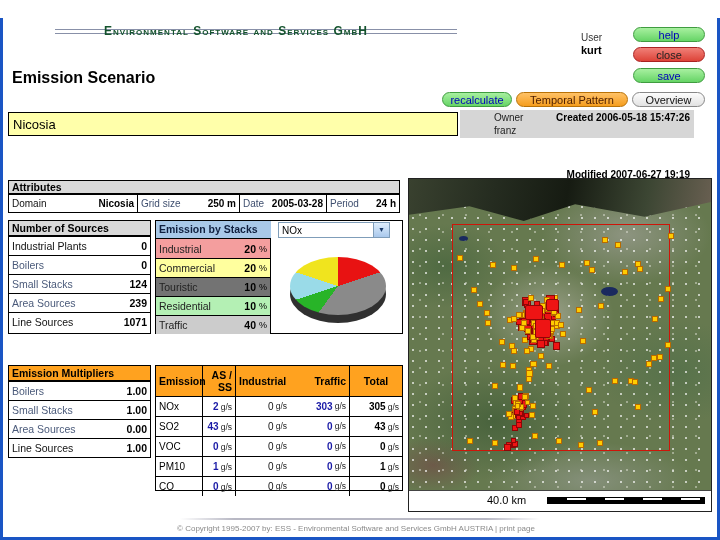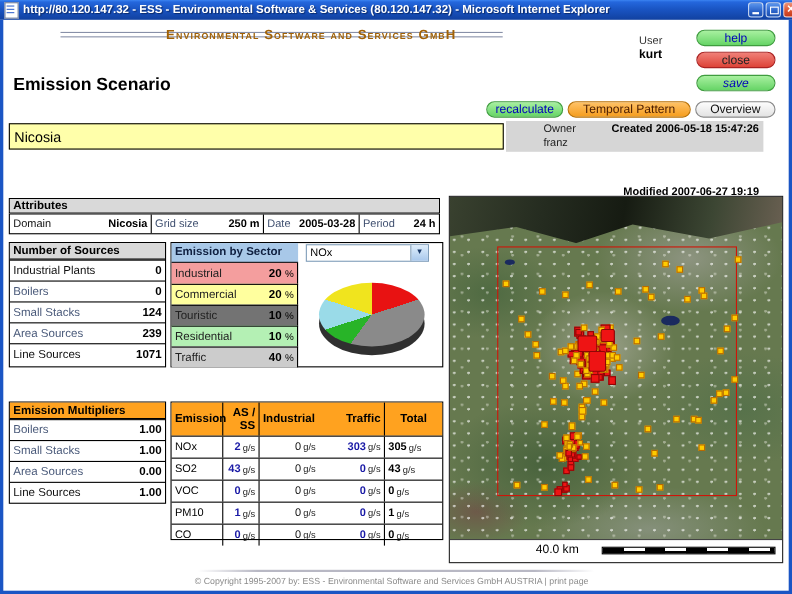--- a/index.html
+++ b/index.html
@@ -21,21 +21,21 @@
   .wb-min:after{content:"";position:absolute;left:3px;bottom:2px;width:6px;height:2px;background:#fff;}
   .wb-max:after{content:"";position:absolute;left:3px;top:3px;width:6px;height:5px;border:1.5px solid #fff;}
   .wb-close:after{content:"\00D7";position:absolute;left:0;top:-2px;width:12px;text-align:center;color:#fff;font-size:12px;font-weight:bold;}
   .frame{background:#1a55c4;}
   #frameL{left:0;top:18px;width:3px;height:522px;}
   #frameR{left:717px;top:18px;width:3px;height:522px;}
   #frameB{left:0;top:537px;width:720px;height:3px;}
 
   
   .hdr-rule{height:0;border-top:1px solid #8890a8;}
-  .company{font-weight:bold;font-variant:small-caps;letter-spacing:1px;color:#a16207;font-size:12px;margin-left:47px;}
+  .company{font-weight:bold;font-variant:small-caps;letter-spacing:1px;color:#14532d;font-size:12px;}
   .user-label{font-size:10px;color:#333;}
   .user-name{font-size:11px;font-weight:bold;color:#000;}
   .pill{border-radius:8px;height:15px;line-height:15px;text-align:center;font-size:11px;box-sizing:border-box;cursor:pointer;}
   .pill-green{background:linear-gradient(180deg,#a8f0a0,#66d466);border:1px solid #3f9c3f;color:#0000bb;}
   .pill-red{background:linear-gradient(180deg,#f08078,#dd4338);border:1px solid #a22;color:#222;}
   .pill-orange{background:linear-gradient(180deg,#ffc267,#f59d1e);border:1px solid #b97207;color:#4a1c00;}
   .pill-gray{background:linear-gradient(180deg,#fdfdfd,#e2e2e2);border:1px solid #888;color:#111;}
   .page-title{font-size:16px;font-weight:bold;color:#000;}
 
   
@@ -82,21 +82,21 @@
   .pie-shadow{position:absolute;left:14px;top:22px;width:96px;height:58px;border-radius:50%;background:#303030;}
   .pie{position:absolute;left:14px;top:14px;width:96px;height:58px;border-radius:50%;}
 
   
   .erow{display:flex;align-items:stretch;border-top:1px solid #000;}
   .ehead{height:30px;background:#ffa21f;font-weight:bold;font-size:10.5px;border-top:none;}
   .ec{box-sizing:border-box;padding:1px 3px;display:flex;align-items:center;}
   .ec1{width:47px;border-right:1px solid #000;}
   .ec2{width:33px;border-right:1px solid #000;justify-content:flex-end;text-align:right;}
   .ec3{width:114px;border-right:1px solid #000;justify-content:space-between;}
-  .ec4{flex:1;}
+  .ec4{flex:1;justify-content:flex-end;}
   .drow{height:19px;font-size:10px;}
   .num-b{font-weight:bold;color:#1a1aa6;}
   .num-n{color:#111;}
   .num-t{font-weight:bold;color:#000;}
   .u{font-size:8.5px;color:#222;margin-left:2px;}
   .half-i{width:48px;display:flex;justify-content:flex-end;}
   .half-t{flex:1;display:flex;justify-content:flex-end;}
 
   
   #map{left:408px;top:178px;width:304px;height:334px;border:1px solid #222;box-sizing:border-box;background:#fff;position:absolute;overflow:hidden;}
@@ -128,43 +128,34 @@
 
   
   #footrule{left:180px;top:518px;width:360px;height:2px;background:linear-gradient(90deg,rgba(190,190,200,0),#b8b8c4 15%,#b8b8c4 85%,rgba(190,190,200,0));}
   #foottext{left:0;top:524px;width:712px;text-align:center;font-size:8px;color:#8a8a8a;}
 </style>
 </head>
 <body>
 
 <div id="win">
 
-  <div class="titlebar">
-    <span class="ie-icon"></span>
-    <span class="title-text">http://80.120.147.32 - ESS - Environmental Software &amp; Services (80.120.147.32) - Microsoft Internet Explorer</span>
-    <span class="winbtns">
-      <span class="wb wb-min"></span>
-      <span class="wb wb-max"></span>
-      <span class="wb wb-close"></span>
-    </span>
-  </div>
   <div class="abs frame" id="frameL"></div>
   <div class="abs frame" id="frameR"></div>
   <div class="abs frame" id="frameB"></div>
 
   <div class="abs hdr-rule" style="left:55px;top:29px;width:402px;"></div>
   <div class="abs hdr-rule" style="left:55px;top:33px;width:402px;"></div>
   <div class="abs company" style="left:104px;top:24px;">Environmental Software and Services GmbH</div>
 
   <div class="abs user-label" style="left:581px;top:32px;">User</div>
   <div class="abs user-name" style="left:581px;top:44px;">kurt</div>
 
   <div class="abs pill pill-green" style="left:633px;top:27px;width:72px;">help</div>
   <div class="abs pill pill-red" style="left:633px;top:47px;width:72px;">close</div>
-  <div class="abs pill pill-green" style="left:633px;top:68px;width:72px;font-style:italic;">save</div>
+  <div class="abs pill pill-green" style="left:633px;top:68px;width:72px;">save</div>
 
   <div class="abs page-title" style="left:12px;top:69px;">Emission Scenario</div>
 
   <div class="abs pill pill-green" style="left:442px;top:92px;width:70px;">recalculate</div>
   <div class="abs pill pill-orange" style="left:516px;top:92px;width:112px;">Temporal Pattern</div>
   <div class="abs pill pill-gray" style="left:632px;top:92px;width:73px;">Overview</div>
 
   <input class="abs name-input" value="Nicosia" style="">
   <div class="abs owner-panel">
     <span style="position:absolute;left:34px;top:2px;">Owner</span>
@@ -214,21 +205,21 @@
       <span class="lab mut">Area Sources</span>
         <span class="val">239</span>
     </div>
     <div class="krow" style="height:19px;">
       <span class="lab">Line Sources</span>
         <span class="val">1071</span>
     </div>
   </div>
 
   <div class="box" style="left:155px;top:220px;width:248px;height:114px;">
-    <div class="sec-head-left">Emission by Sector</div>
+    <div class="sec-head-left">Emission by Stacks</div>
     <div class="sel">
       <span class="txt">NOx</span>
       <span class="arr">▼</span>
     </div>
     <div class="sec-rows">
       <div class="srow" style="background-color: rgb(244, 158, 158);">
         <span class="lab">Industrial</span>
           <span class="val">20</span>
           <span class="unit">%</span>
       </div>

